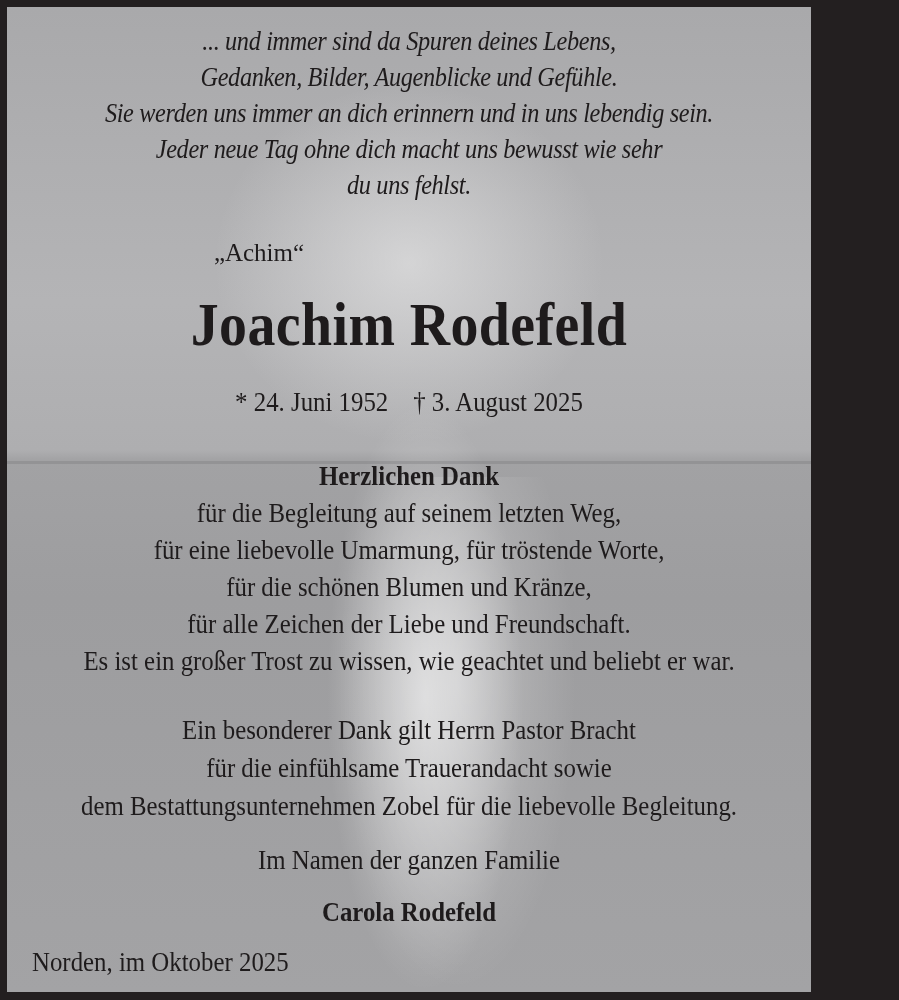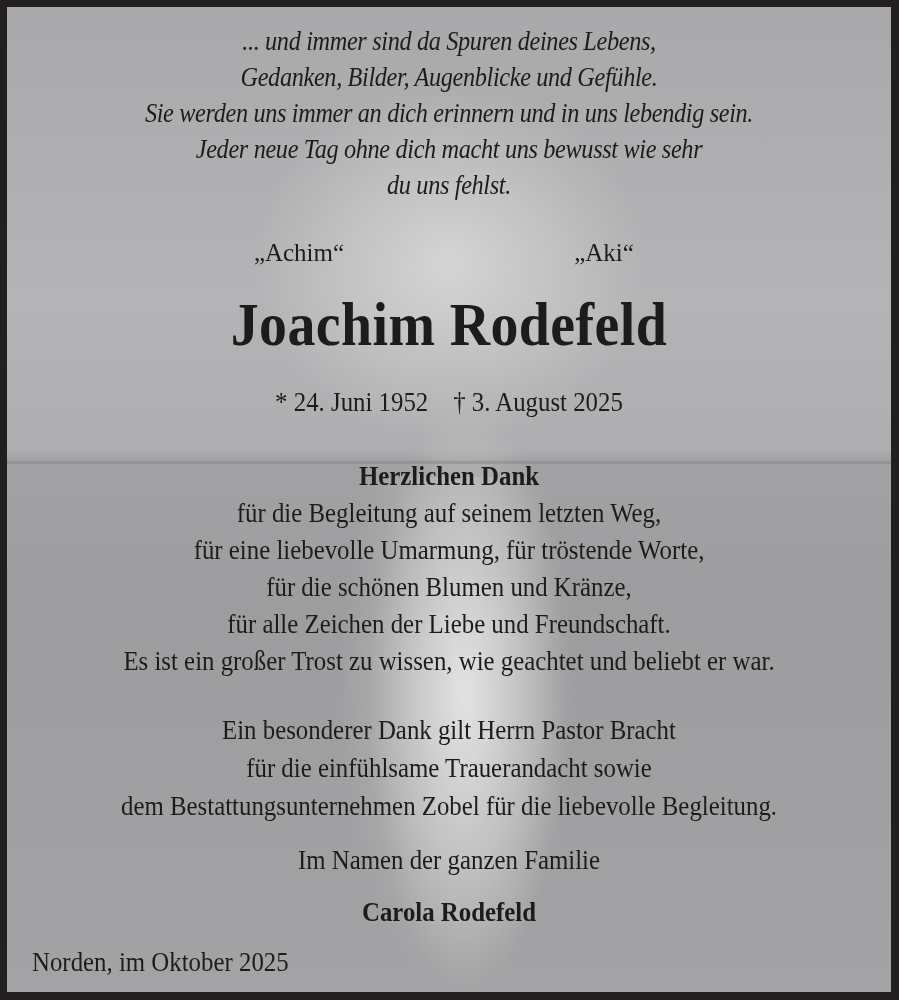--- a/index.html
+++ b/index.html
@@ -3,21 +3,21 @@
 <meta charset="utf-8">
 <style>
   html, body { margin: 0; padding: 0; }
   body {
     width: 899px; height: 1000px; overflow: hidden;
     background: #231f20;
     font-family: "Liberation Serif", "DejaVu Serif", serif;
     color: #1e1b1c;
   }
   .ad {
-    position: absolute; left: 7px; top: 7px; width: 884px; height: 985px;
+    position: absolute; left: 7px; top: 7px; width: 804px; height: 985px;
     overflow: hidden;
     background:
       radial-gradient(ellipse 140px 420px at 52% 70%, rgba(255,255,255,0.55), rgba(255,255,255,0) 70%),
       radial-gradient(ellipse 260px 240px at 50% 26%, rgba(240,240,240,0.55), rgba(255,255,255,0) 75%),
       linear-gradient(to bottom, #a9a9ab 0%, #b4b4b6 30%, #aeaeb0 45%, #a2a2a4 46%, #9d9d9f 60%, #a3a3a5 100%);
   }
   .horizon {
     position: absolute; left: 0; right: 0; top: 454px; height: 3px;
     background: rgba(120,120,122,0.35);
   }
@@ -47,21 +47,20 @@
   <div class="horizon"></div>
   <div class="streak"></div>
 
   <div class="line poem" style="top:19px">... und immer sind da Spuren deines Lebens,</div>
   <div class="line poem" style="top:55px">Gedanken, Bilder, Augenblicke und Gefühle.</div>
   <div class="line poem" style="top:91px">Sie werden uns immer an dich erinnern und in uns lebendig sein.</div>
   <div class="line poem" style="top:127px">Jeder neue Tag ohne dich macht uns bewusst wie sehr</div>
   <div class="line poem" style="top:163px">du uns fehlst.</div>
 
   <div class="line nick" style="top:232px; left:-300px">„Achim“</div>
-  <div class="line nick" style="top:232px; left:310px">„Aki“</div>
 
   <div class="line name" style="top:282px">Joachim Rodefeld</div>
 
   <div class="line dates" style="top:380px">
     <span>* 24. Juni 1952</span>&nbsp;&nbsp;&nbsp;
     <span>† 3. August 2025</span>
   </div>
 
   <div class="line body-text bold" style="top:454px">Herzlichen Dank</div>
   <div class="line body-text" style="top:491px">für die Begleitung auf seinem letzten Weg,</div>

